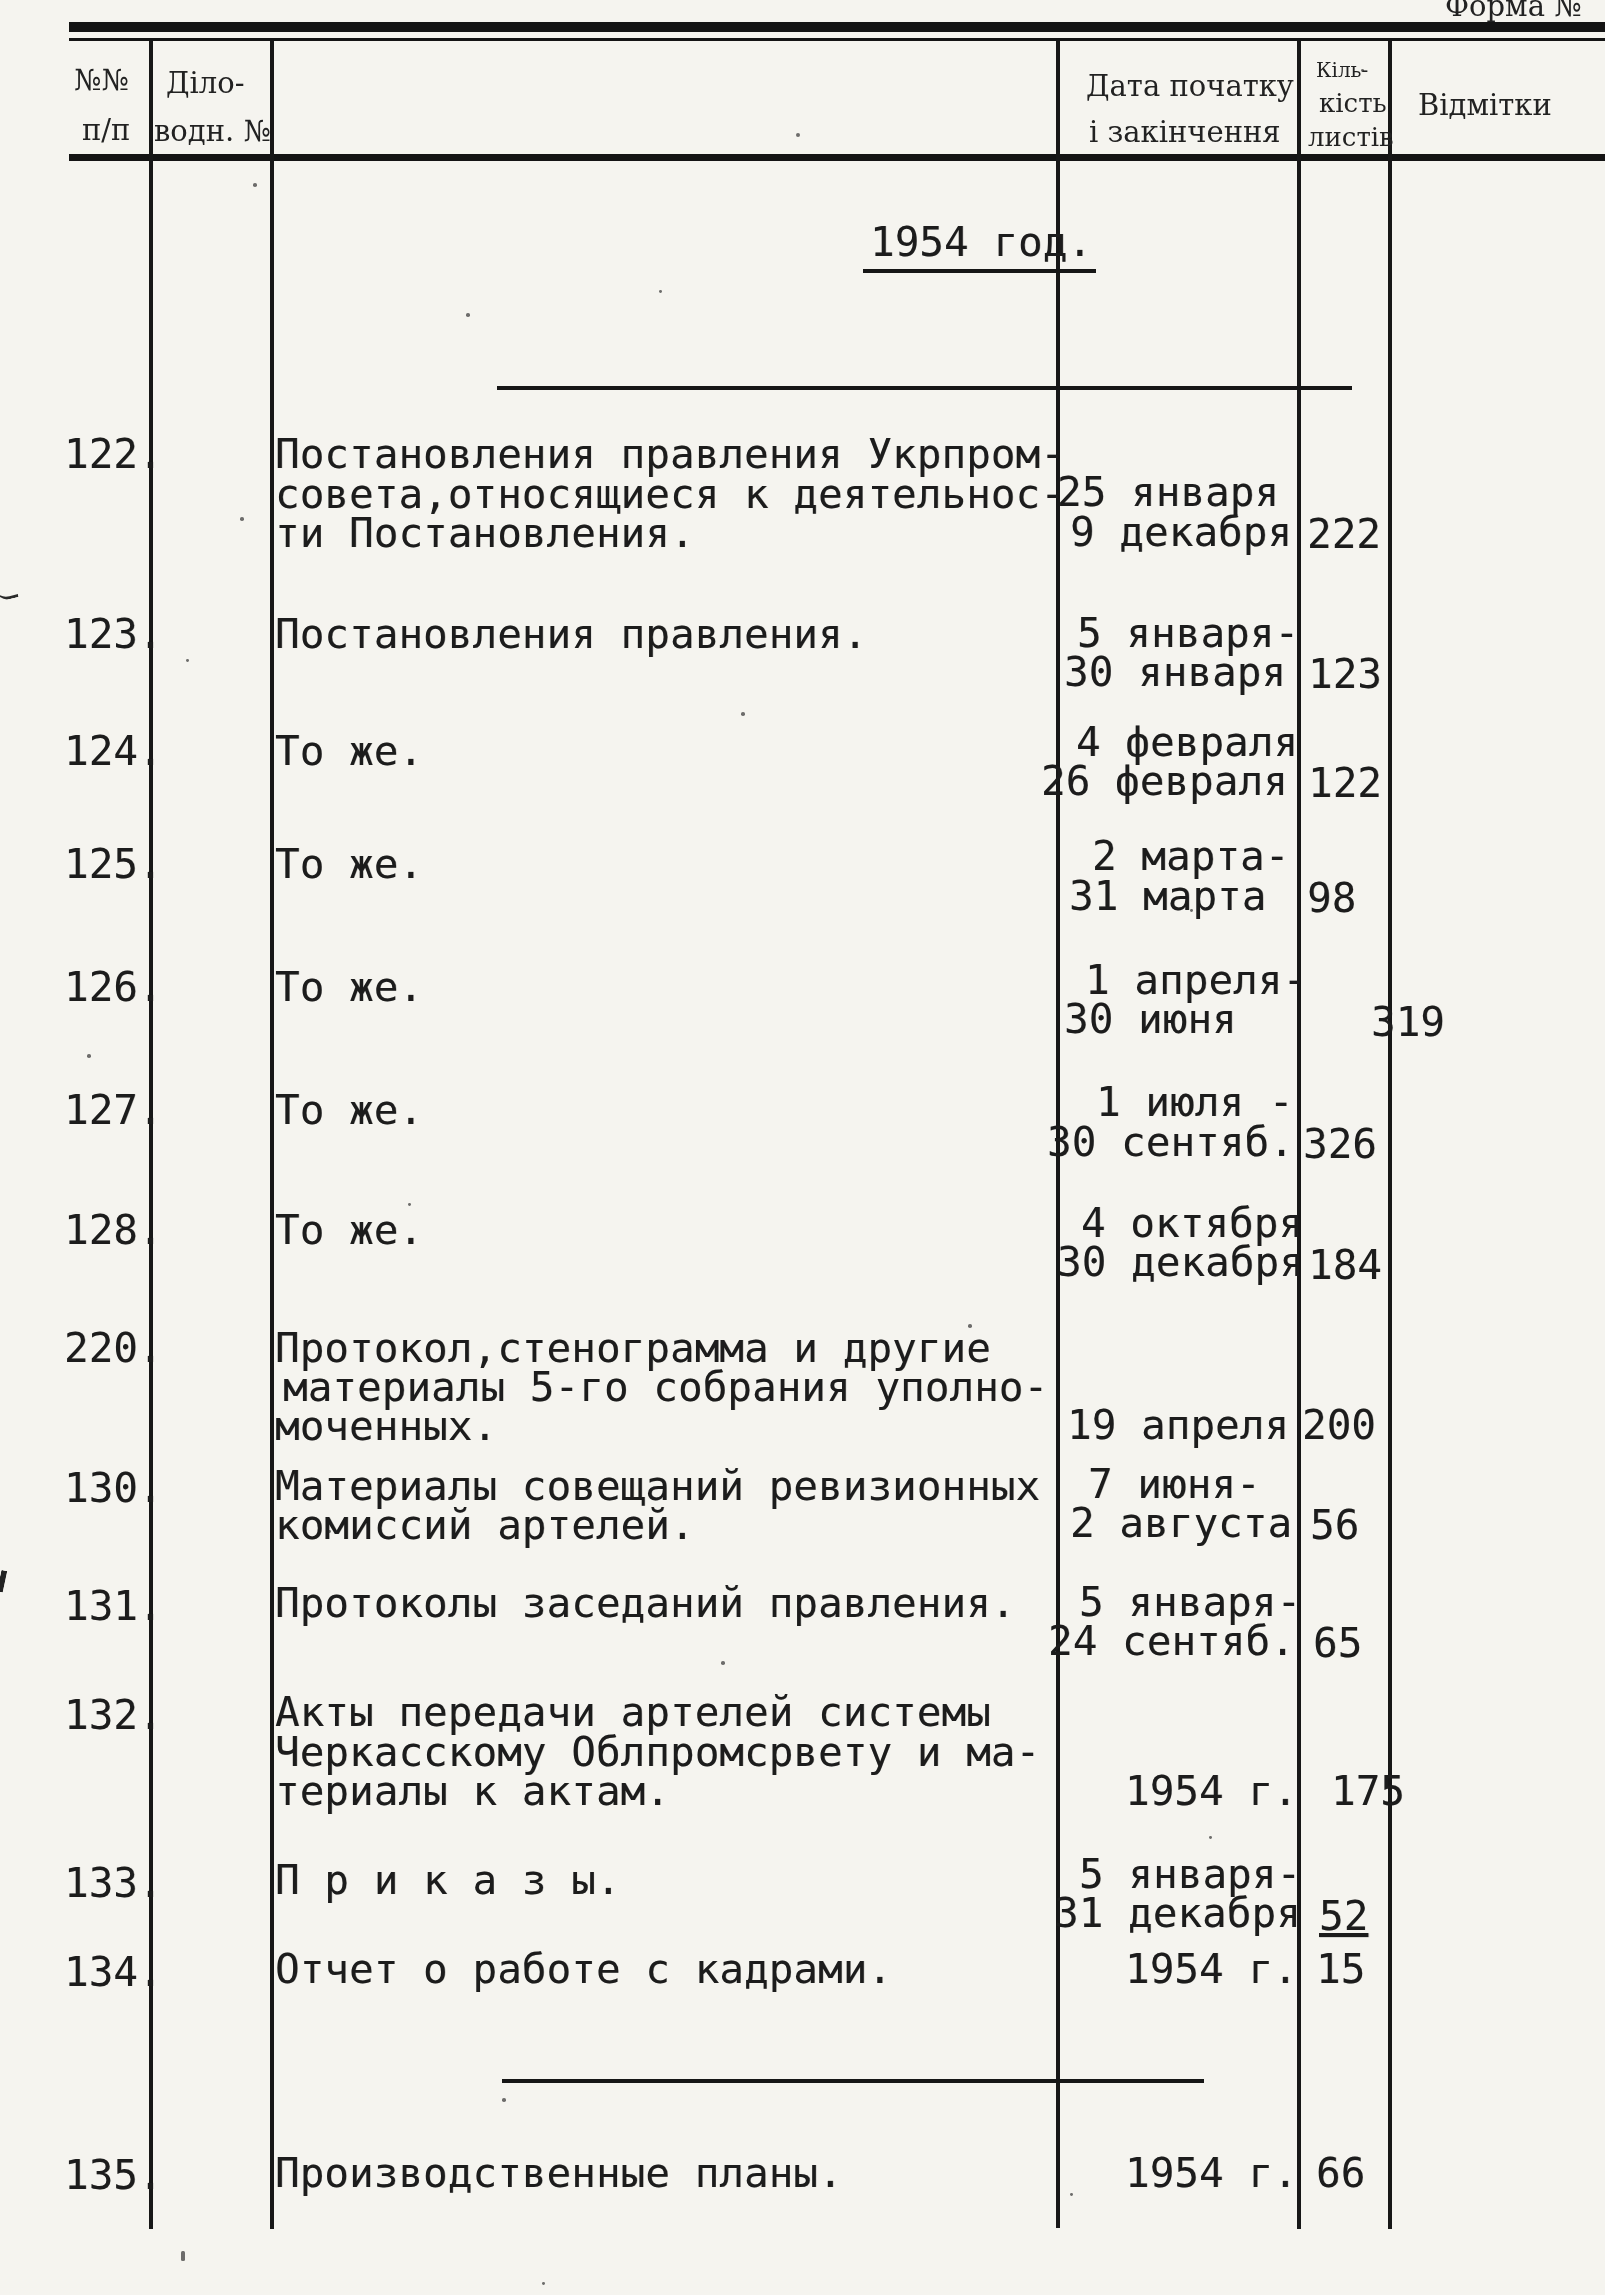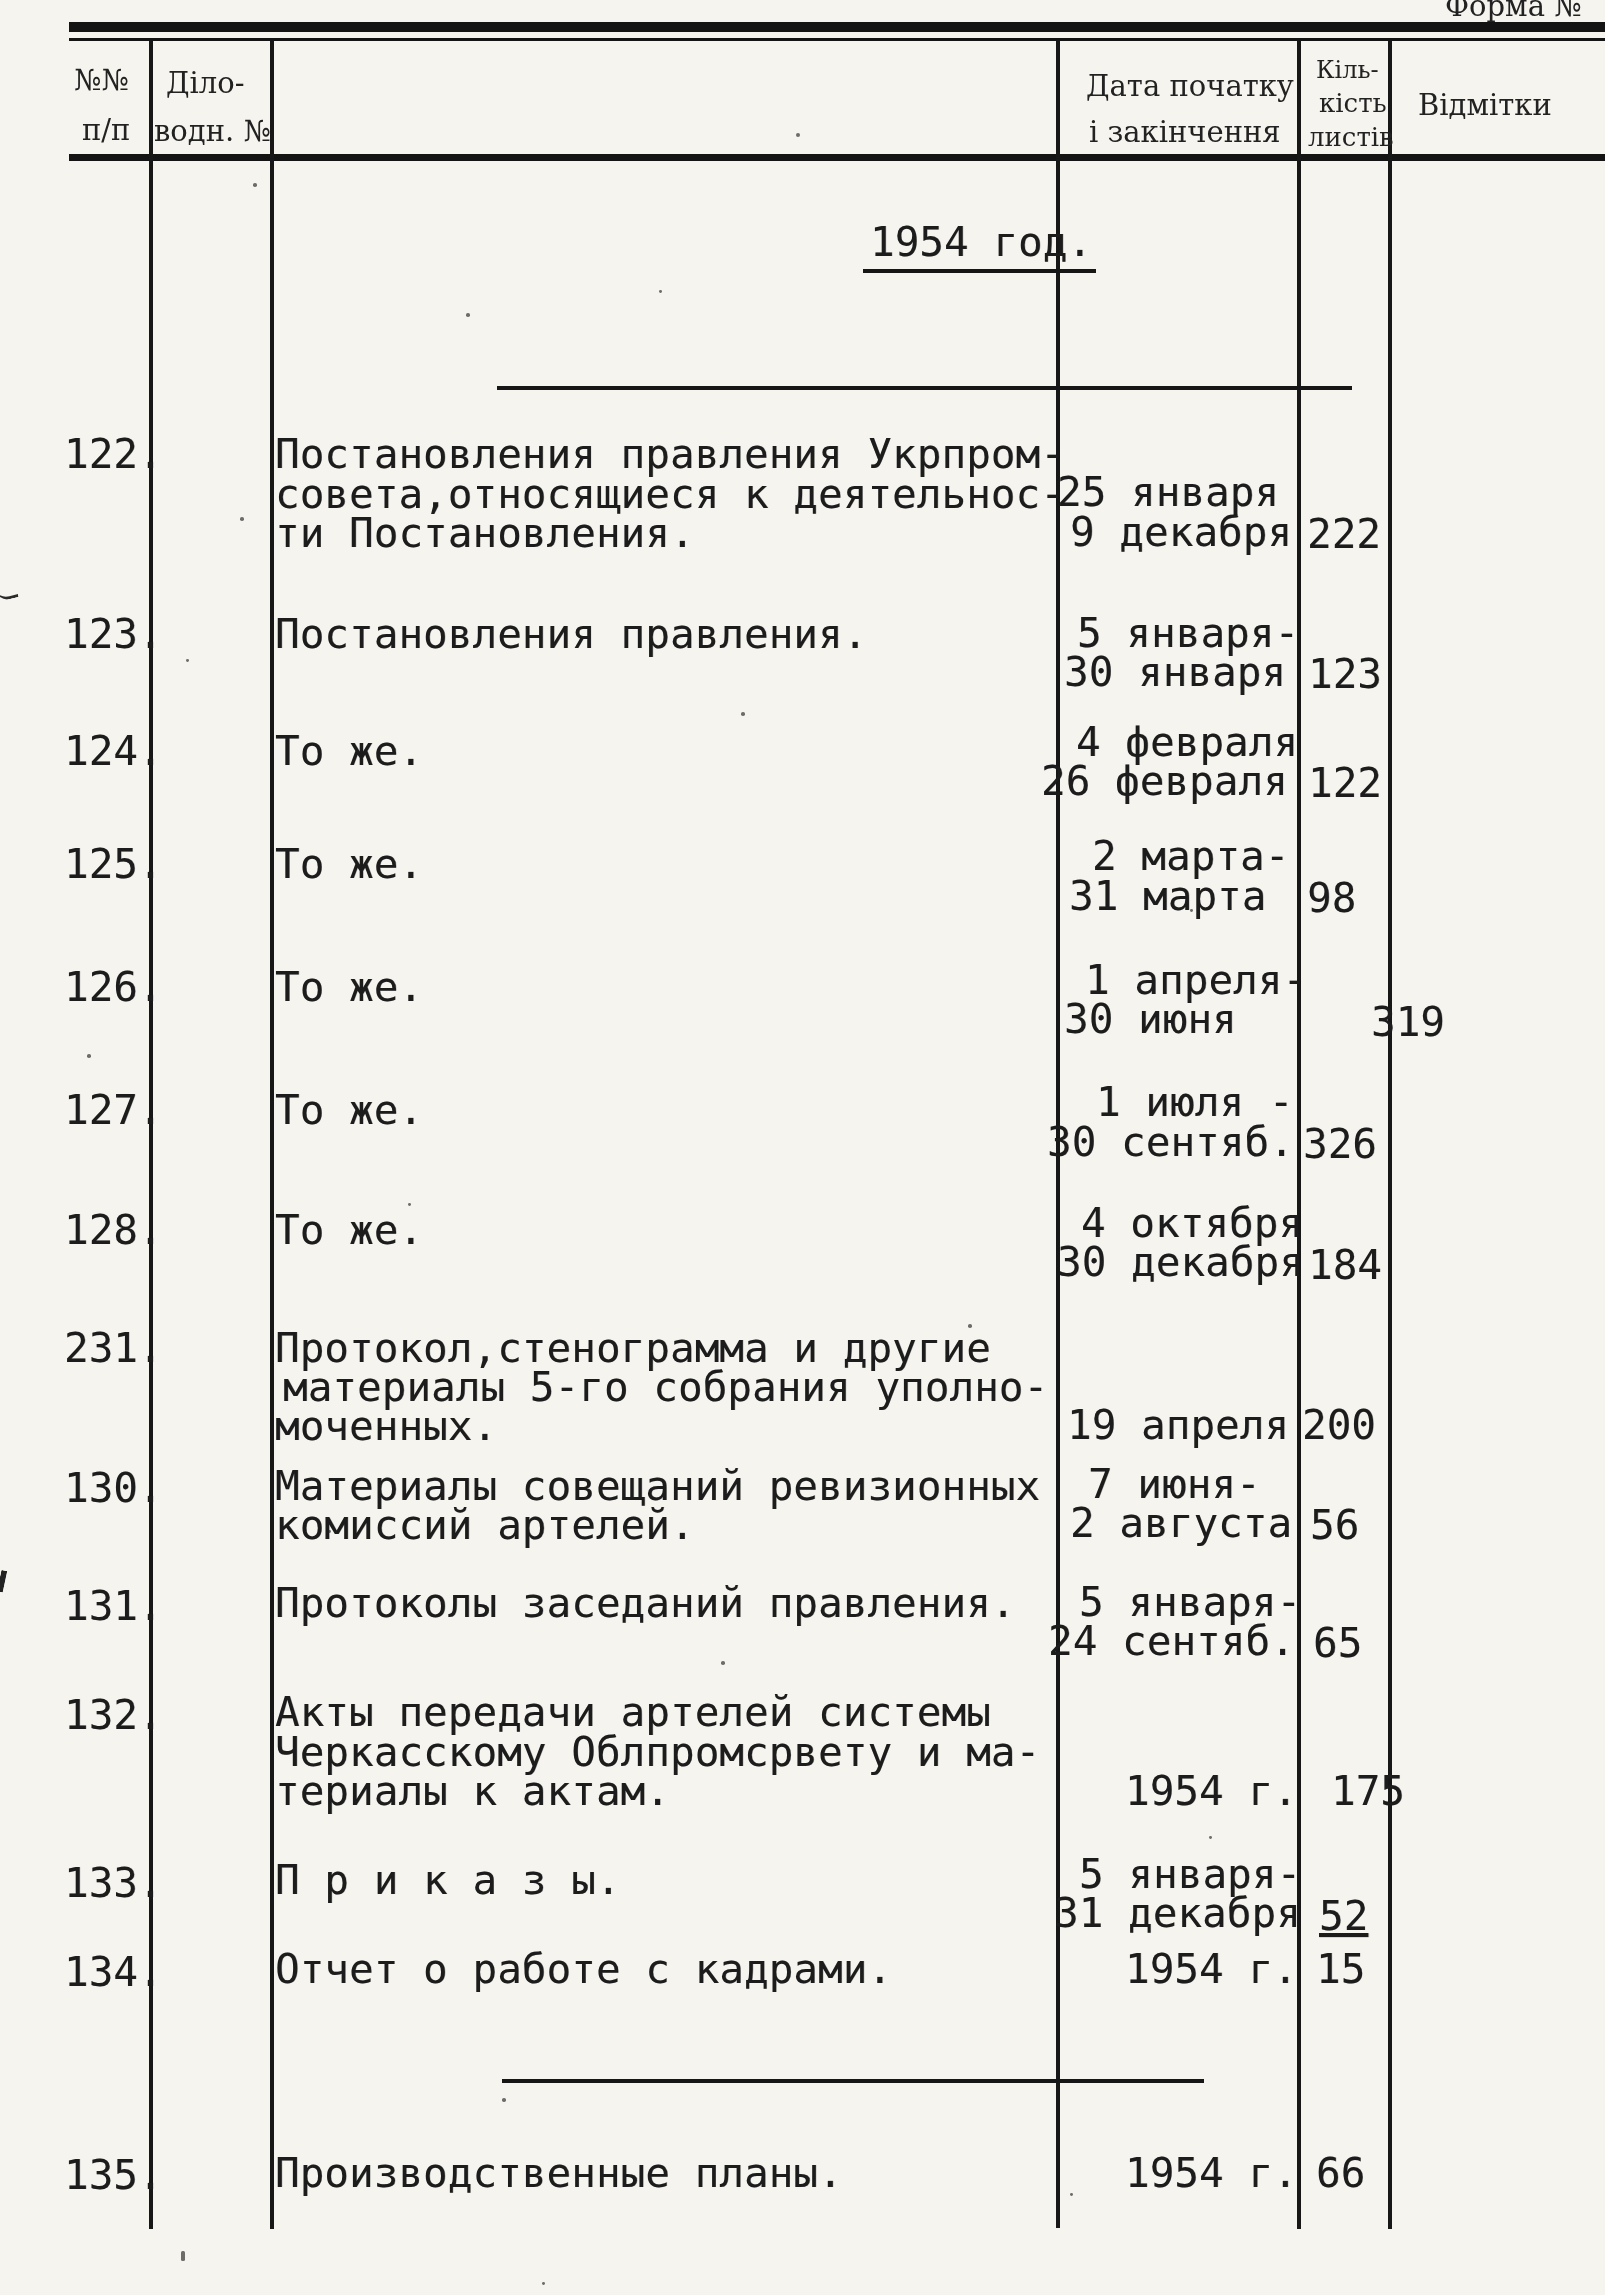--- a/index.html
+++ b/index.html
@@ -49,21 +49,21 @@
   <div class="vline" style="left:1056px;top:41px;height:2187px;"></div>
   <div class="vline" style="left:1297px;top:41px;height:2188px;"></div>
   <div class="vline" style="left:1388px;top:41px;height:2188px;"></div>
 
   <div class="form-text" style="left:74px;top:64px;">№№</div>
   <div class="form-text" style="left:82px;top:114px;">п/п</div>
   <div class="form-text" style="left:166px;top:67px;">Діло-</div>
   <div class="form-text" style="left:154px;top:115px;">водн. №</div>
   <div class="form-text" style="left:1086px;top:70px;">Дата початку</div>
   <div class="form-text" style="left:1089px;top:116px;">і закінчення</div>
-  <div class="form-text" style="left:1316px;top:54px;font-size:24px;">Кіль-</div>
+  <div class="form-text" style="left:1316px;top:54px;font-size:20px;">Кіль-</div>
   <div class="form-text" style="left:1319px;top:87px;font-size:26px;">кість</div>
   <div class="form-text" style="left:1308px;top:121px;font-size:26px;">листів</div>
   <div class="form-text" style="left:1418px;top:89px;">Відмітки</div>
 
   <div class="t" id="h-year" style="left: 870px; top: 223px;">1954 год.</div>
   <div class="underline" id="ul-year" style="left: 863px; top: 269px; width: 233px;"></div>
   <div class="underline" id="ul-sec1" style="left: 497px; top: 386px; width: 855px;"></div>
   <div class="underline" id="ul-sec2" style="left: 502px; top: 2079px; width: 702px;"></div>
 
   <div id="rows">
@@ -112,21 +112,21 @@
         <div class="t" style="left: 1303px; top: 1125px;">326</div>
       </div>
       <div>
         <div class="t" style="left: 64px; top: 1211px;">128.</div>
         <div class="t" style="left: 275px; top: 1211px;">То же.</div>
         <div class="t" style="left: 1081px; top: 1204px;">4 октября</div>
         <div class="t" style="left: 1057px; top: 1243px;">30 декабря</div>
         <div class="t" style="left: 1308px; top: 1246px;">184</div>
       </div>
       <div>
-        <div class="t" style="left: 64px; top: 1329px;">231.</div>
+        <div class="t" style="left: 64px; top: 1329px;">220.</div>
         <div class="t" style="left: 275px; top: 1329px;">Протокол,стенограмма и другие</div>
         <div class="t" style="left: 275px; top: 1368px; margin-left: 8px;">материалы 5-го собрания уполно-</div>
         <div class="t" style="left: 275px; top: 1407px;">моченных.</div>
         <div class="t" style="left: 1067px; top: 1406px;">19 апреля</div>
         <div class="t" style="left: 1302px; top: 1406px;">200</div>
       </div>
       <div>
         <div class="t" style="left: 64px; top: 1469px;">130.</div>
         <div class="t" style="left: 275px; top: 1467px;">Материалы совещаний ревизионных</div>
         <div class="t" style="left: 275px; top: 1506px;">комиссий артелей.</div>

